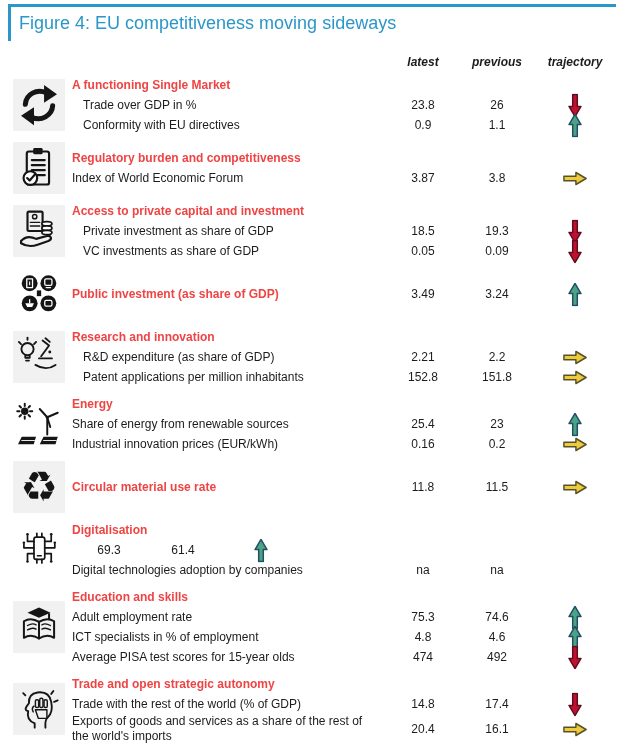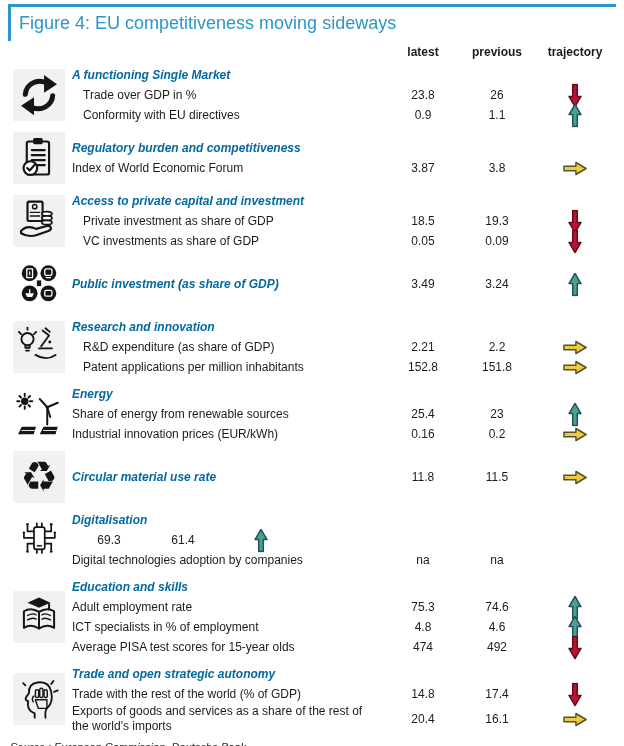--- a/index.html
+++ b/index.html
@@ -8,35 +8,35 @@
     font-family:"Liberation Sans","DejaVu Sans",sans-serif;
     color:#1c1c1c;font-size:12px;
   }
   .top-frame{
     margin:4px 8px 0 8px;
     border-top:3px solid #2A97C8;
     border-left:3px solid #2A97C8;
     padding:6px 0 7px 8px;
   }
   .fig-title{color:#2A97C8;font-size:18px;font-weight:normal;}
-  .header-row{display:flex;align-items:center;margin:4px 8px 6px 6px;font-weight:bold;}
+  .header-row{display:flex;align-items:center;margin:14px 8px 6px 6px;font-weight:bold;font-style:italic;}
   .header-row .spacer{flex:1;}
   .col{width:74px;text-align:center;flex:none;}
   .col-traj{width:82px;text-align:center;flex:none;}
   .section{display:flex;margin:0 8px 7px 6px;}
   .icon-cell{width:66px;flex:none;display:flex;align-items:center;justify-content:center;}
   .icon-box{width:52px;height:52px;display:flex;align-items:center;justify-content:center;}
   .icon-box.bg{background:#f1f1f1;}
   .glyph{font-family:"DejaVu Sans",sans-serif;font-size:42px;line-height:1;color:#151515;font-weight:bold;}
   .sec-body{flex:1;display:flex;flex-direction:column;justify-content:center;}
   .section.tall .sec-body{min-height:48px;}
   .row{display:flex;align-items:center;min-height:20px;line-height:1.25;}
   .row .label{flex:1;padding-right:8px;}
   .row.indent .label{padding-left:11px;}
-  .sec-title{font-weight:bold;color:#0369a1;font-style:italic;}
+  .sec-title{font-weight:bold;color:#ef4444;}
   .traj{display:flex;align-items:center;justify-content:center;}
   .traj svg{visibility:hidden;}
   .traj[data-dir] svg{visibility:visible;}
   .traj[data-dir="up"] svg{transform:rotate(-90deg);}
   .traj[data-dir="down"] svg{transform:rotate(90deg);}
   .traj svg path{stroke-width:1.6;stroke-linejoin:round;}
   .traj[data-dir="up"] svg path{fill:#4CA283;stroke:#1F4F66;}
   .traj[data-dir="down"] svg path{fill:#C01030;stroke:#5f0c1d;}
   .traj[data-dir="right"] svg path{fill:#EDCB3C;stroke:#56522B;}
   .source-line{margin:4px 8px 2px 10px;font-style:italic;font-size:11px;color:#222;}

